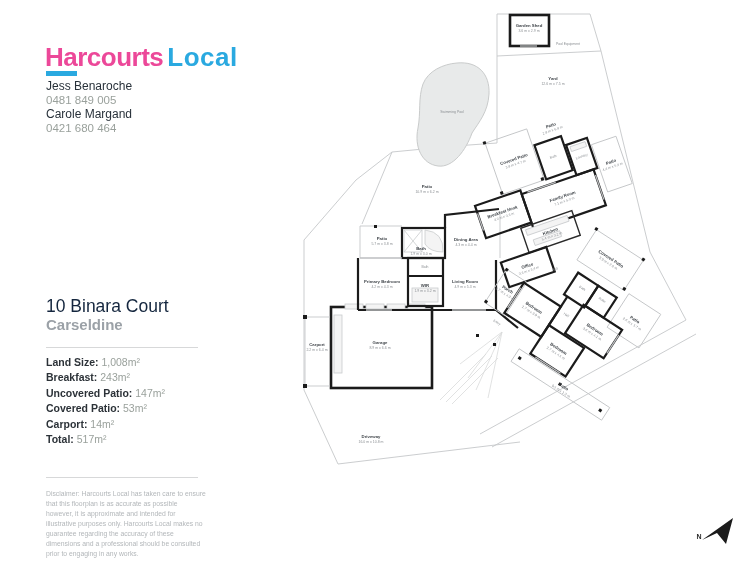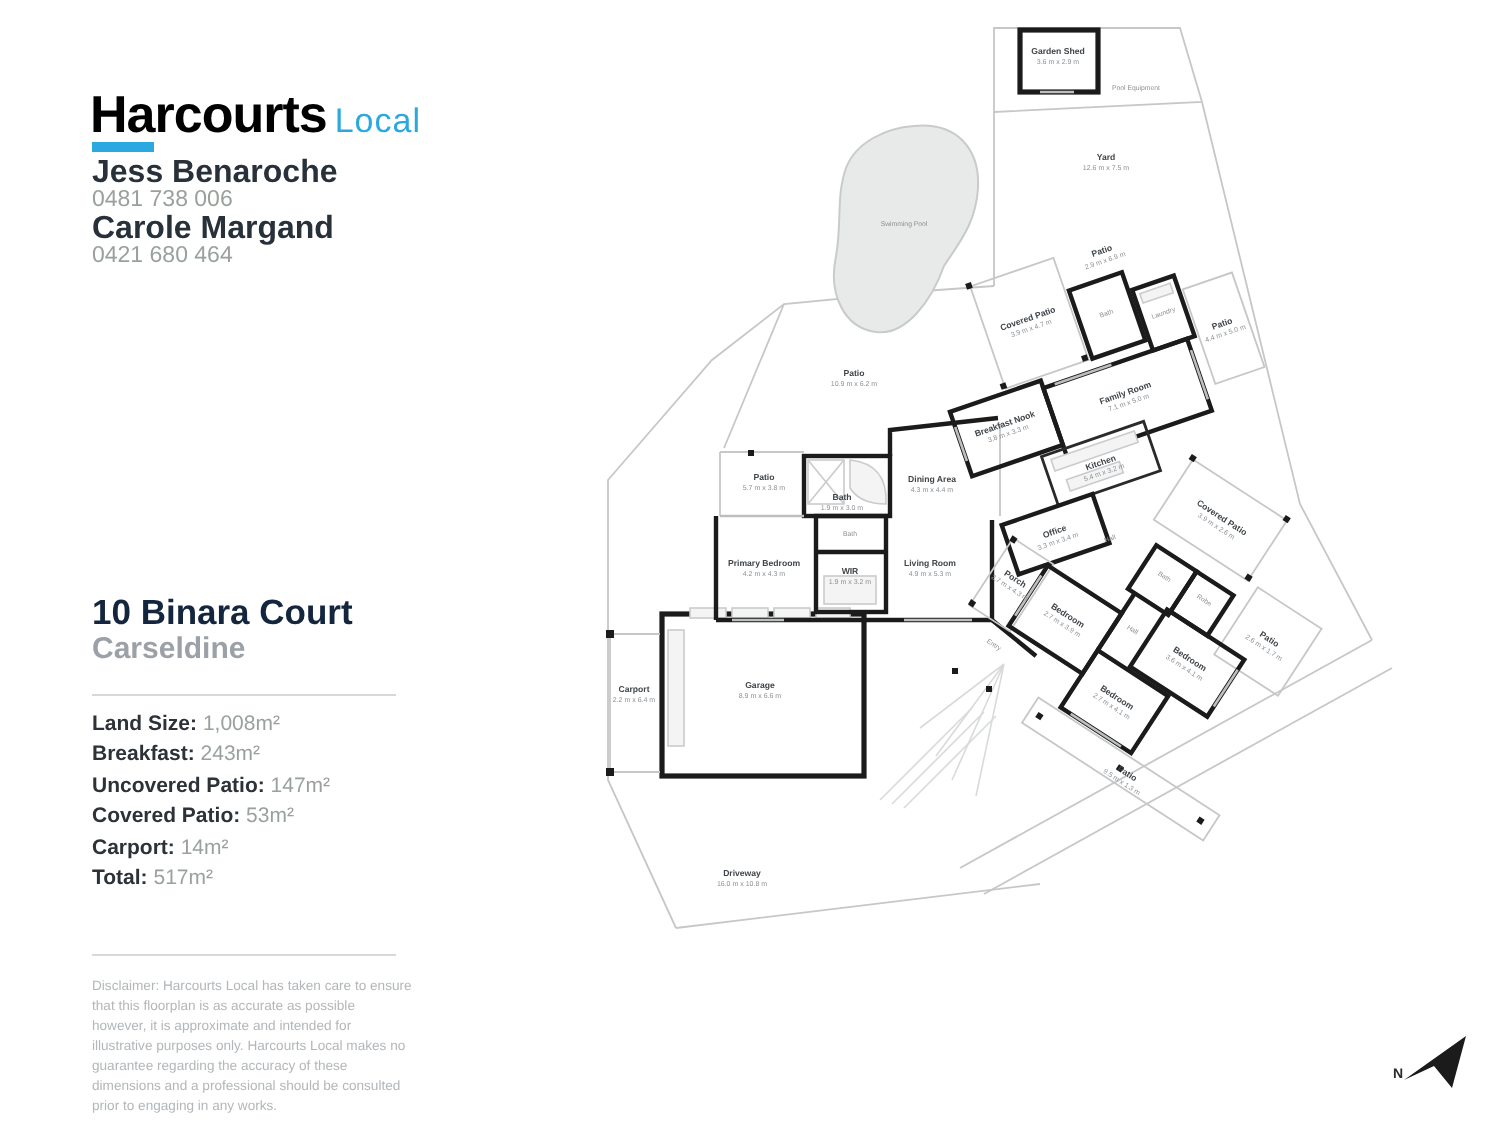--- a/index.html
+++ b/index.html
@@ -1,26 +1,26 @@
 <!DOCTYPE html>
 <html><head>
 <meta charset="utf-8">
 <style>
   html,body{margin:0;padding:0;background:#ffffff;}
   body{width:750px;height:563px;overflow:hidden;font-family:"Liberation Sans",sans-serif;}
   .page{position:relative;width:750px;height:563px;background:#fff;}
   .brand{position:absolute;left:45px;top:42px;white-space:nowrap;}
-  .brand .b1{font-size:26px;font-weight:800;color:#000000;letter-spacing:-0.5px;}
-  .brand .b2{font-size:17px;font-weight:400;color:#2aa9e0;letter-spacing:0.5px;margin-left:4px;}
+  .brand .b1{font-size:26px;font-weight:800;color:#ec4899;letter-spacing:-0.5px;}
+  .brand .b2{font-size:26px;font-weight:700;color:#2aa9e0;letter-spacing:0.5px;margin-left:4px;}
   .brand-underline{position:absolute;left:46px;top:71px;width:31px;height:4.5px;background:#2aa9e0;}
   .agents{position:absolute;left:46px;top:80px;}
-  .agent-name{font-size:16px;font-weight:bold;color:#28313a;line-height:13.5px;}
+  .agent-name{font-size:12px;font-weight:normal;color:#28313a;line-height:13.5px;}
   .agent-phone{font-size:11.5px;color:#9aa19c;line-height:13.5px;margin-bottom:1px;}
   .address{position:absolute;left:46px;top:296px;}
-  .addr1{font-size:17.5px;font-weight:bold;color:#14263e;line-height:20px;}
+  .addr1{font-size:17.5px;font-weight:normal;color:#14263e;line-height:20px;}
   .addr2{font-size:15px;color:#9ba1a7;line-height:18px;font-weight:bold;}
   .rule{position:absolute;left:46px;width:152px;height:1px;background:#d7d8d9;}
   .areas{position:absolute;left:46px;top:355px;width:170px;}
   .arow{font-size:10.5px;line-height:15.4px;white-space:nowrap;}
   .arow .alabel{font-weight:bold;color:#2c3238;}
   .arow .avalue{color:#9aa19c;}
   .disclaimer{position:absolute;left:46px;top:489px;width:160px;font-size:6.8px;line-height:10px;color:#b3b7ba;}
 
   
   .plan{position:absolute;left:0;top:0;}
@@ -44,21 +44,21 @@
 
 <div class="page">
 
   <div class="brand">
     <span class="b1">Harcourts</span><span class="b2">Local</span>
   </div>
   <div class="brand-underline"></div>
 
   <div class="agents">
     <div class="agent-name">Jess Benaroche</div>
-    <div class="agent-phone">0481 738 006</div>
+    <div class="agent-phone">0481 849 005</div>
     <div class="agent-name">Carole Margand</div>
     <div class="agent-phone">0421 680 464</div>
   </div>
 
   <div class="address">
     <div class="addr1">10 Binara Court</div>
     <div class="addr2">Carseldine</div>
   </div>
 
   <div class="rule" style="top:347px;"></div>

